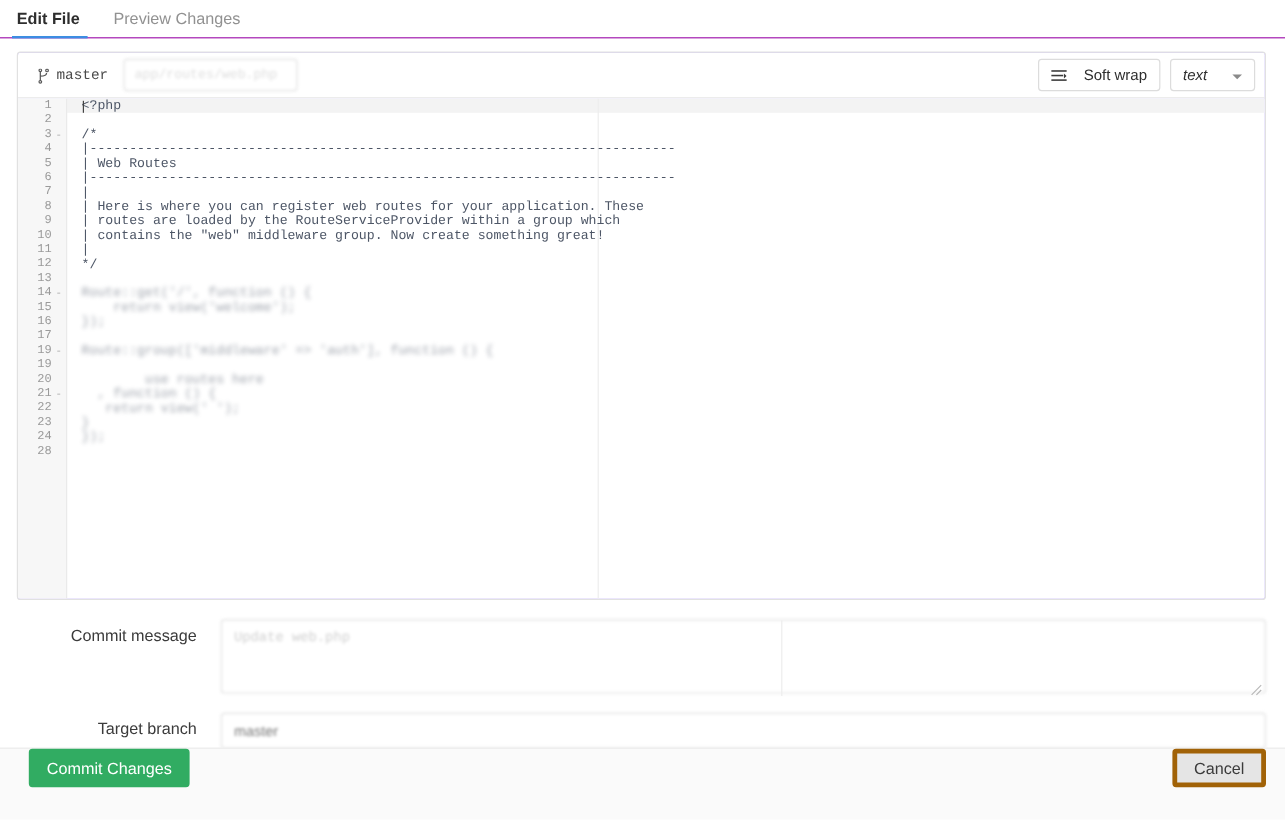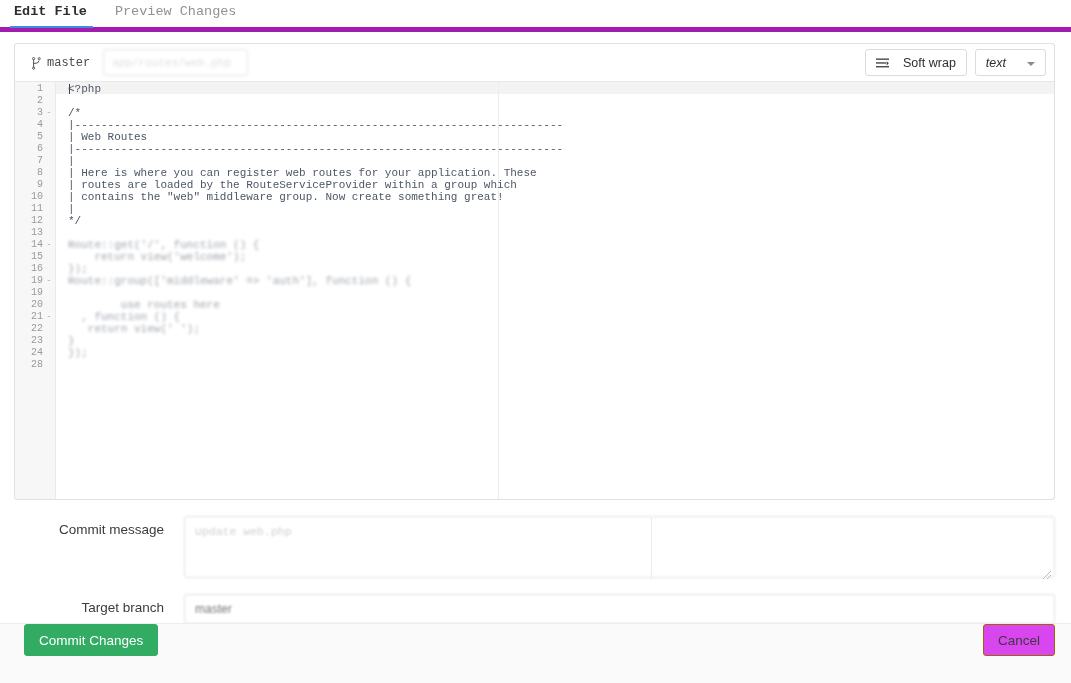--- a/index.html
+++ b/index.html
@@ -15,23 +15,22 @@
     color: #303030;
     overflow: hidden;
   }
 
   
   .tabs {
     display: flex;
     align-items: flex-end;
     height: 32px;
     padding-left: 14px;
-    border-bottom: 5px solid #a21caf;
-    box-sizing: border-box;
-    font-family: Liberation Mono, monospace;
+    border-bottom: 1px solid #a21caf;
+    box-sizing: border-box;
   }
   .tab {
     position: relative;
     padding: 0 10px 9px 0;
     margin-right: 18px;
     font-size: 13.5px;
     line-height: 1;
     color: #919191;
     cursor: pointer;
     white-space: nowrap;
@@ -287,22 +286,22 @@
     border: 1px solid #31ac62;
     color: #fff;
     height: 32px;
     padding: 0 14px;
     border-radius: 3px;
     font-size: 13.5px;
     cursor: pointer;
   }
   .footer-spacer { flex: 1; }
   .btn-cancel {
-    background: #d946ef;
-    border: 1px solid #a16207;
+    background: #e5e5e5;
+    border: 4px solid #a16207;
     color: #3b3b3b;
     height: 32px;
     padding: 0 14px;
     border-radius: 3px;
     font-size: 13.5px;
     cursor: pointer;
   }
 </style>
 </head>
 <body>
@@ -367,20 +366,21 @@
         <div class="line"><span class="ln">7</span><span class="fold"></span><span class="code-text">|</span></div>
         <div class="line"><span class="ln">8</span><span class="fold"></span><span class="code-text">| Here is where you can register web routes for your application. These</span></div>
         <div class="line"><span class="ln">9</span><span class="fold"></span><span class="code-text">| routes are loaded by the RouteServiceProvider within a group which</span></div>
         <div class="line"><span class="ln">10</span><span class="fold"></span><span class="code-text">| contains the "web" middleware group. Now create something great!</span></div>
         <div class="line"><span class="ln">11</span><span class="fold"></span><span class="code-text">|</span></div>
         <div class="line"><span class="ln">12</span><span class="fold"></span><span class="code-text">*/</span></div>
         <div class="line"><span class="ln">13</span><span class="fold"></span><span class="code-text"></span></div>
         <div class="line"><span class="ln">14</span><span class="fold">-</span><span class="code-text blurred">Route::get('/', function () {</span></div>
         <div class="line"><span class="ln">15</span><span class="fold"></span><span class="code-text blurred">    return view('welcome');</span></div>
         <div class="line"><span class="ln">16</span><span class="fold"></span><span class="code-text blurred">});</span></div>
+        <div class="line"><span class="ln">17</span><span class="fold"></span><span class="code-text"></span></div>
         <div class="line"><span class="ln">19</span><span class="fold">-</span><span class="code-text blurred">Route::group(['middleware' =&gt; 'auth'], function () {</span></div>
         <div class="line"><span class="ln">19</span><span class="fold"></span><span class="code-text blurred"></span></div>
         <div class="line"><span class="ln">20</span><span class="fold"></span><span class="code-text blurred">        use routes here</span></div>
         <div class="line"><span class="ln">21</span><span class="fold">-</span><span class="code-text blurred">  , function () {</span></div>
         <div class="line"><span class="ln">22</span><span class="fold"></span><span class="code-text blurred">   return view(' ');</span></div>
         <div class="line"><span class="ln">23</span><span class="fold"></span><span class="code-text blurred">}</span></div>
         <div class="line"><span class="ln">24</span><span class="fold"></span><span class="code-text blurred">});</span></div>
         <div class="line"><span class="ln">28</span><span class="fold"></span><span class="code-text"></span></div>
       </div>
     <div class="caret-bar"></div>

